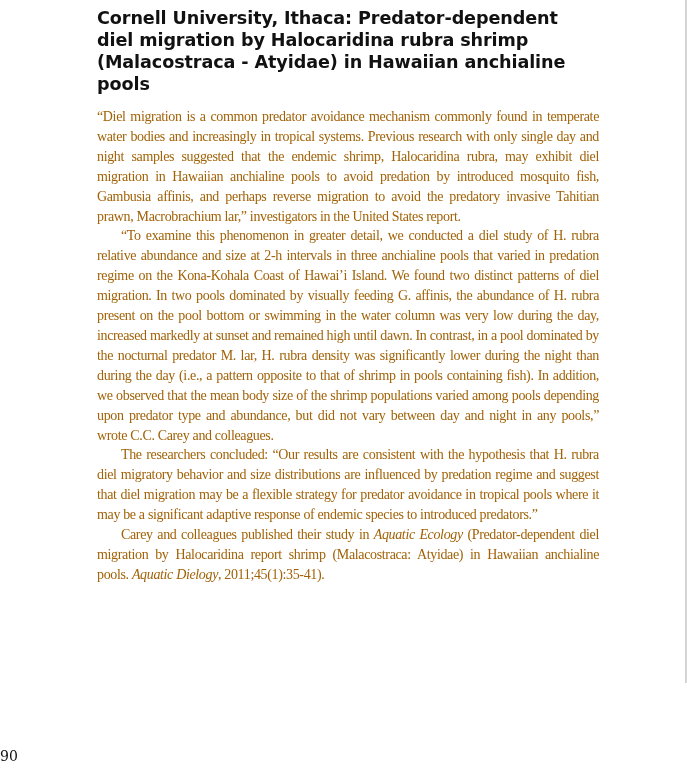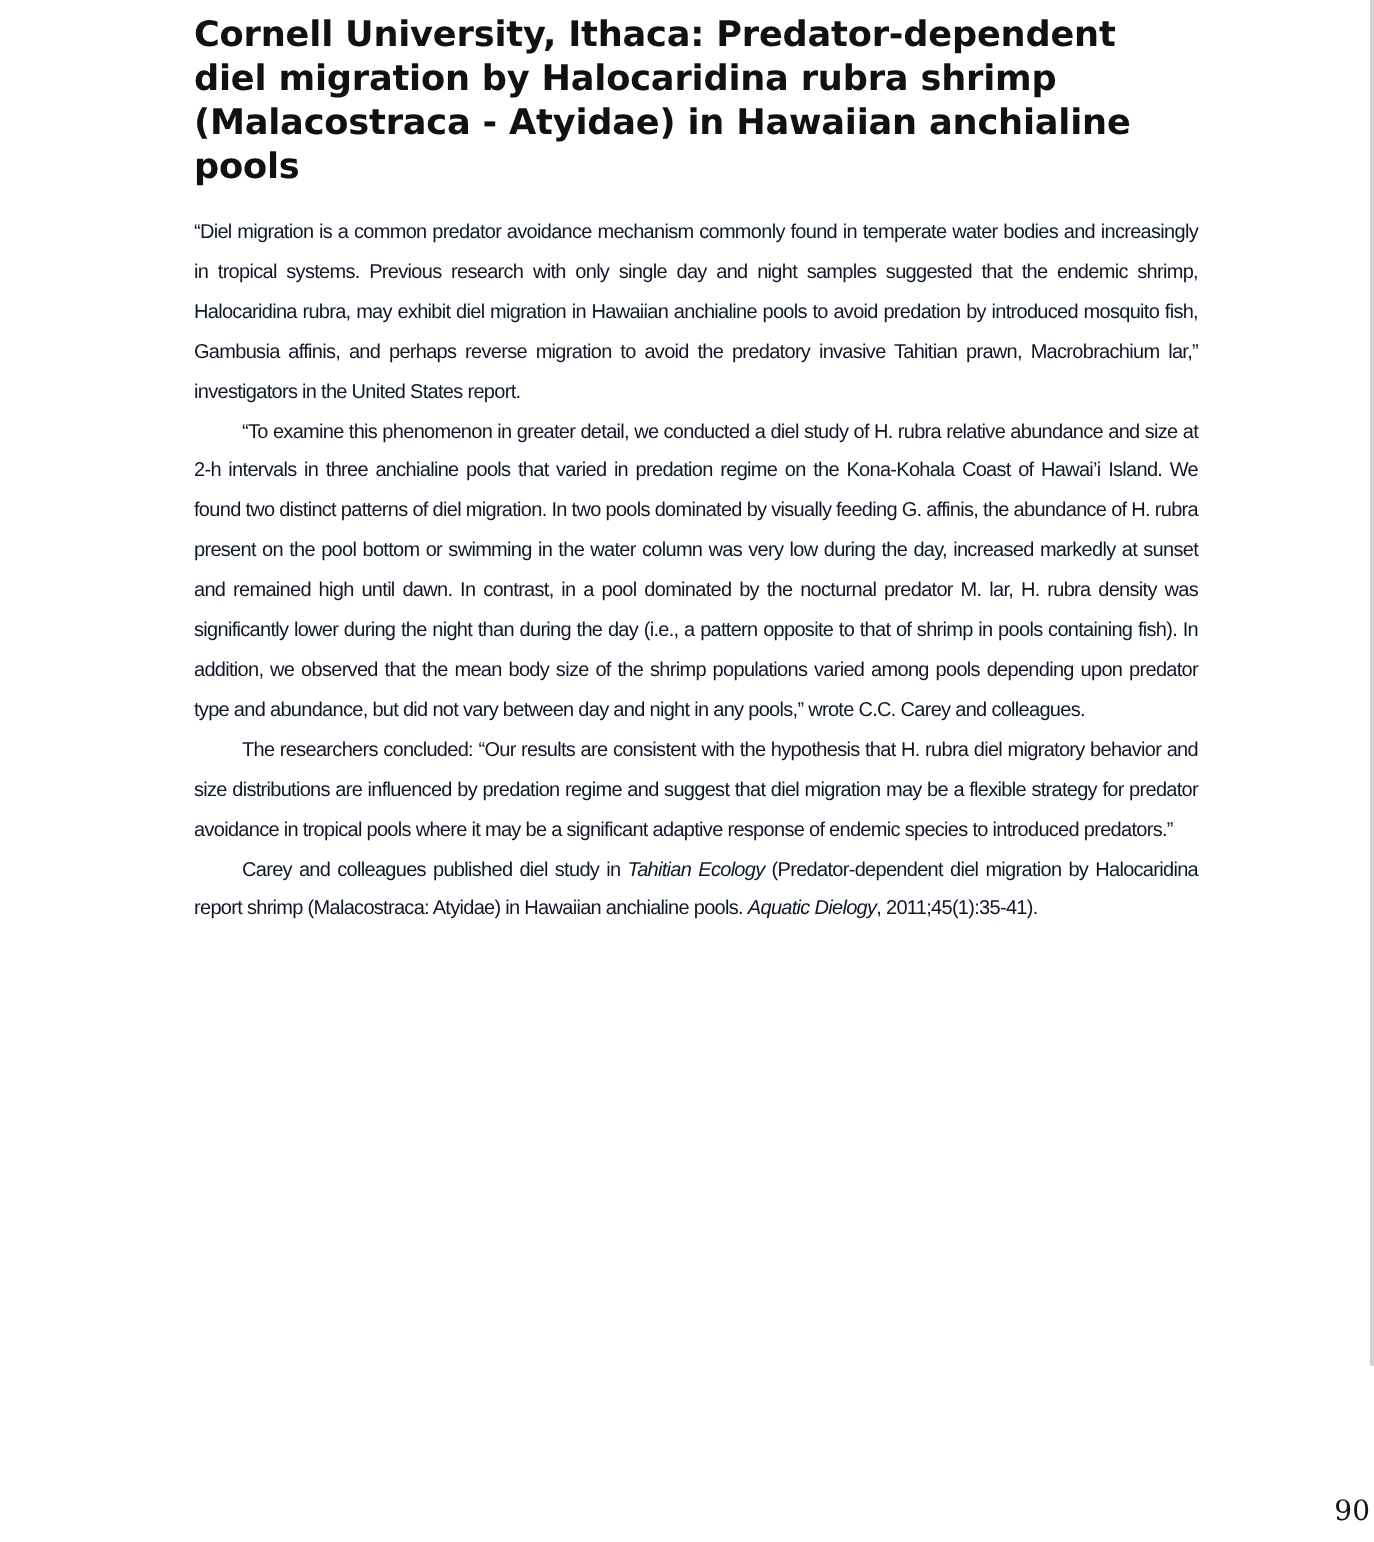--- a/index.html
+++ b/index.html
@@ -31,57 +31,57 @@
     .title {
       font-family: "DejaVu Sans", sans-serif;
       font-weight: bold;
       font-size: 17.6px;
       line-height: 22px;
       color: #111111;
       margin: 0 0 12px 0;
       letter-spacing: -0.1px;
     }
     .para {
-      font-family: Liberation Sans, sans-serif;
-      font-size: 10px;
+      font-family: Liberation Serif, serif;
+      font-size: 14px;
       line-height: 19.9px;
-      color: #0f172a;
+      color: #a16207;
       text-align: justify;
       hyphens: manual;
       margin: 0;
       letter-spacing: -0.35px;
       word-spacing: 0px;
     }
     .para.indent {
       text-indent: 24px;
     }
     .para em {
       font-style: italic;
     }
     .page-number {
       position: absolute;
       left: 0;
       width: 685px;
       top: 748px;
-      text-align: right;
+      text-align: left;
       font-family: "DejaVu Serif", serif;
       font-size: 14px;
       color: #111111;
     }
   </style>
 </head>
 <body>
 
 <div class="page">
   <div class="content">
     <h1 class="title">Cornell University, Ithaca: Predator-dependent diel migration by Halocaridina rubra shrimp (Malacostraca - Atyidae) in Hawaiian anchialine pools</h1>
 
     <p class="para">“Diel migration is a common predator avoidance mechanism com­monly found in temperate water bodies and increasingly in tropical systems. Previous research with only single day and night samples suggested that the endemic shrimp, Halocaridina rubra, may exhibit diel migration in Hawaiian anchialine pools to avoid predation by in­troduced mosquito fish, Gambusia affinis, and perhaps reverse migra­tion to avoid the predatory invasive Tahitian prawn, Macrobrachium lar,” investigators in the United States report.</p>
 
     <p class="para indent">“To examine this phenomenon in greater detail, we conducted a diel study of H. rubra relative abundance and size at 2-h intervals in three anchialine pools that varied in predation regime on the Kona-Kohala Coast of Hawai’i Island. We found two distinct patterns of diel migration. In two pools dominated by visually feeding G. affinis, the abundance of H. rubra present on the pool bottom or swimming in the water column was very low during the day, increased markedly at sun­set and remained high until dawn. In contrast, in a pool dominated by the nocturnal predator M. lar, H. rubra density was significantly lower during the night than during the day (i.e., a pattern opposite to that of shrimp in pools containing fish). In addition, we observed that the mean body size of the shrimp populations varied among pools de­pending upon predator type and abundance, but did not vary between day and night in any pools,” wrote C.C. Carey and colleagues.</p>
 
     <p class="para indent">The researchers concluded: “Our results are consistent with the hypothesis that H. rubra diel migratory behavior and size distribu­tions are influenced by predation regime and suggest that diel migra­tion may be a flexible strategy for predator avoidance in tropical pools where it may be a significant adaptive response of endemic species to introduced predators.”</p>
 
-    <p class="para indent"><span>Carey and colleagues published diel study in </span><em>Tahitian Ecology</em><span> (Predator-dependent diel migration by Halocaridina report shrimp (Malacostraca: Atyidae) in Hawaiian anchialine pools. </span><em>Aquatic Diel­ogy</em><span>, 2011;45(1):35-41).</span></p>
+    <p class="para indent"><span>Carey and colleagues published their study in </span><em>Aquatic Ecology</em><span> (Predator-dependent diel migration by Halocaridina report shrimp (Malacostraca: Atyidae) in Hawaiian anchialine pools. </span><em>Aquatic Diel­ogy</em><span>, 2011;45(1):35-41).</span></p>
   </div>
 
   <div class="page-number">90</div>
 </div>
 
 </body></html>

